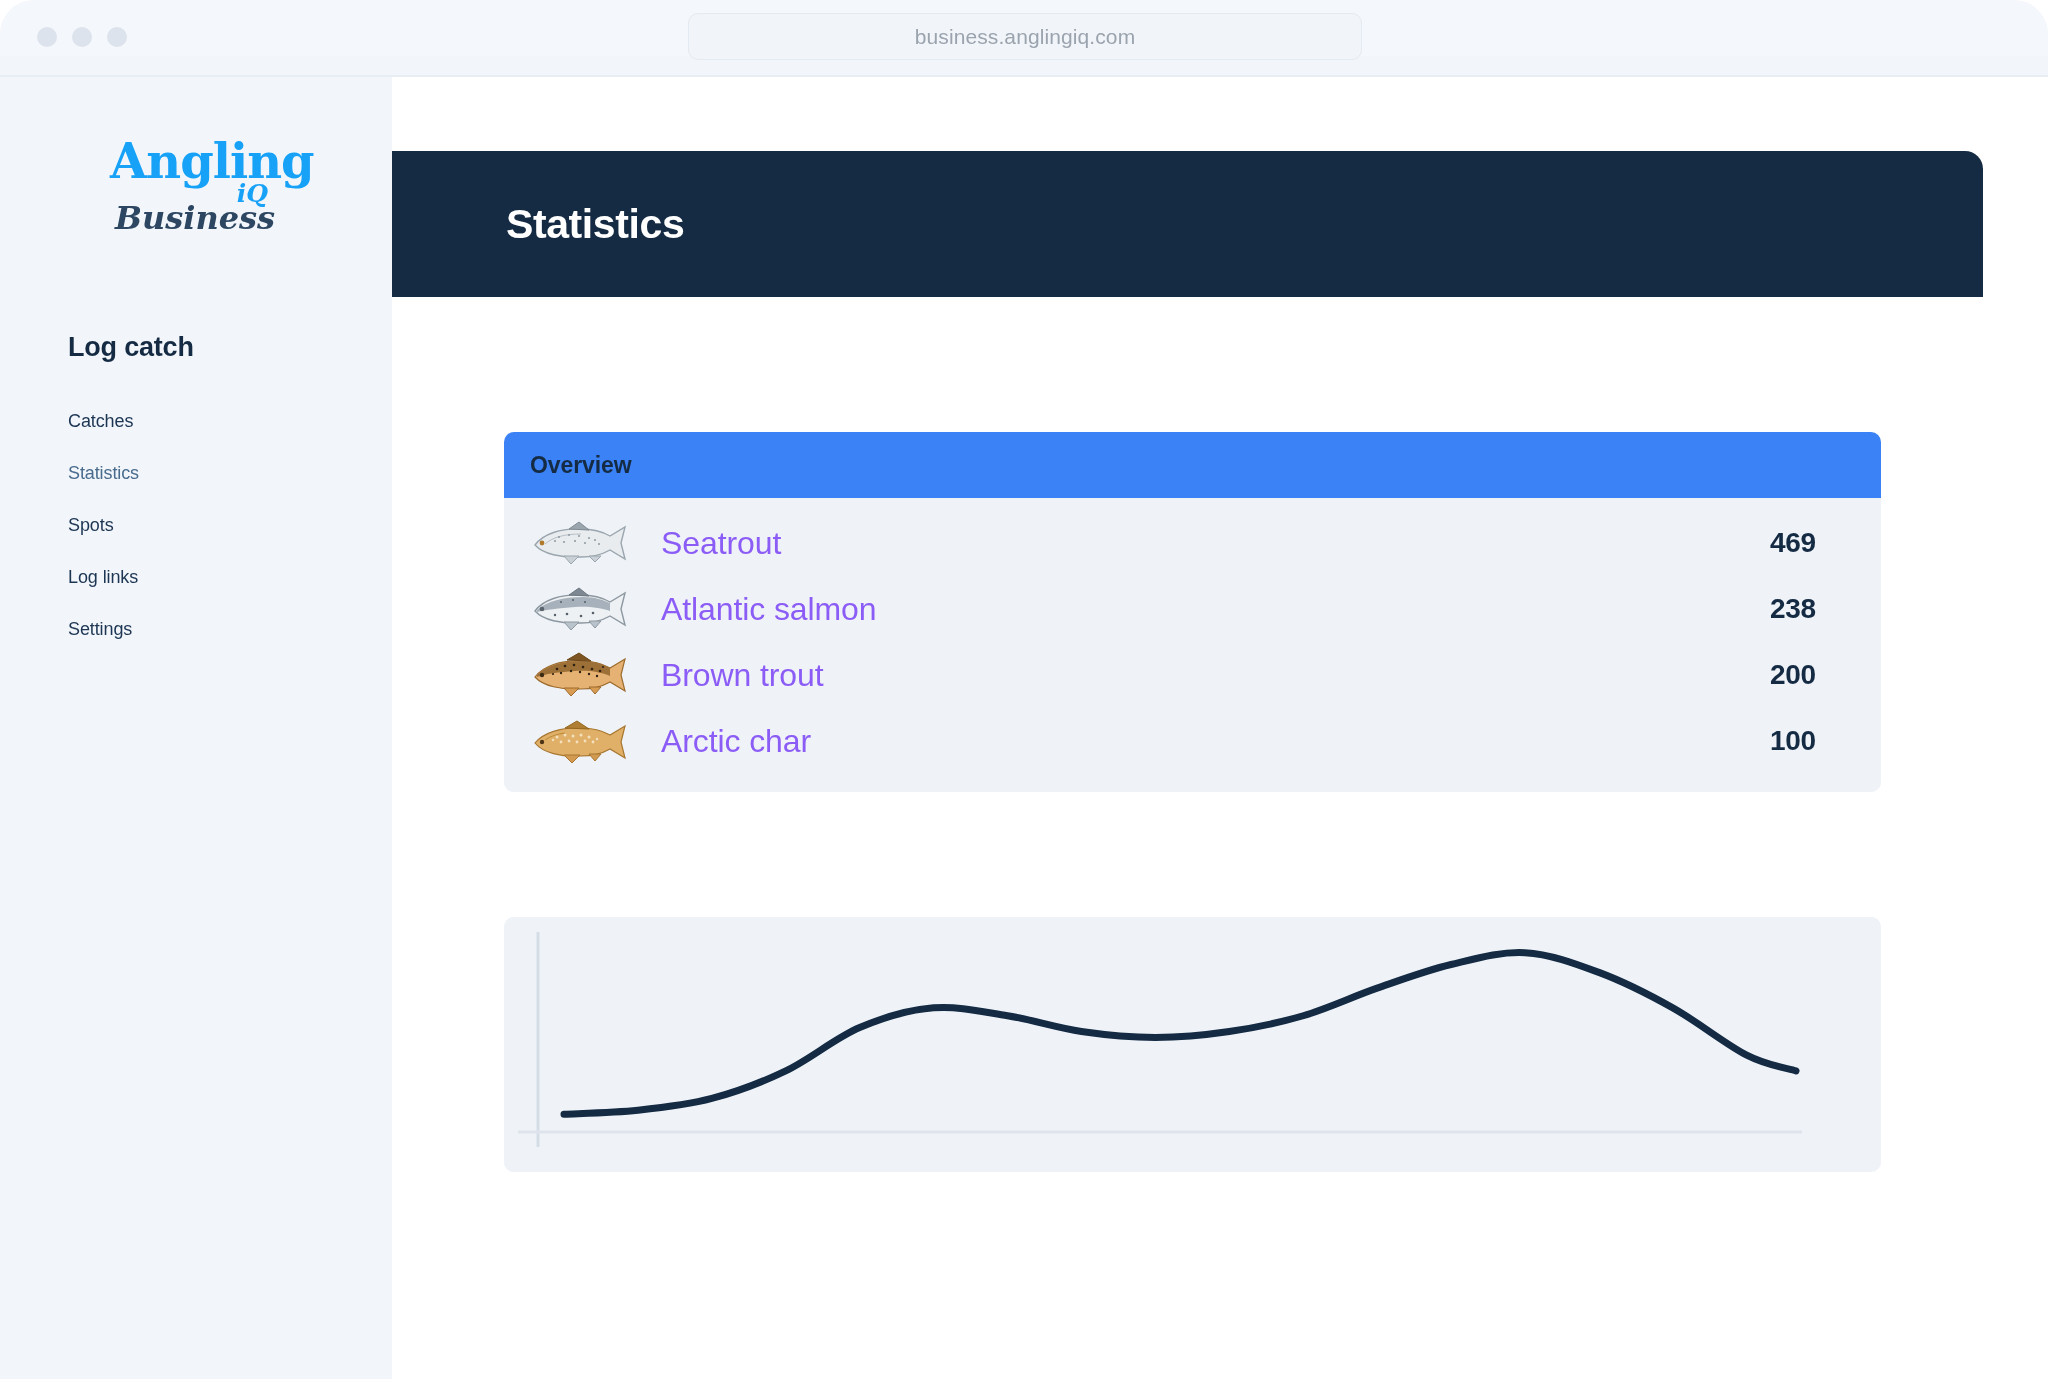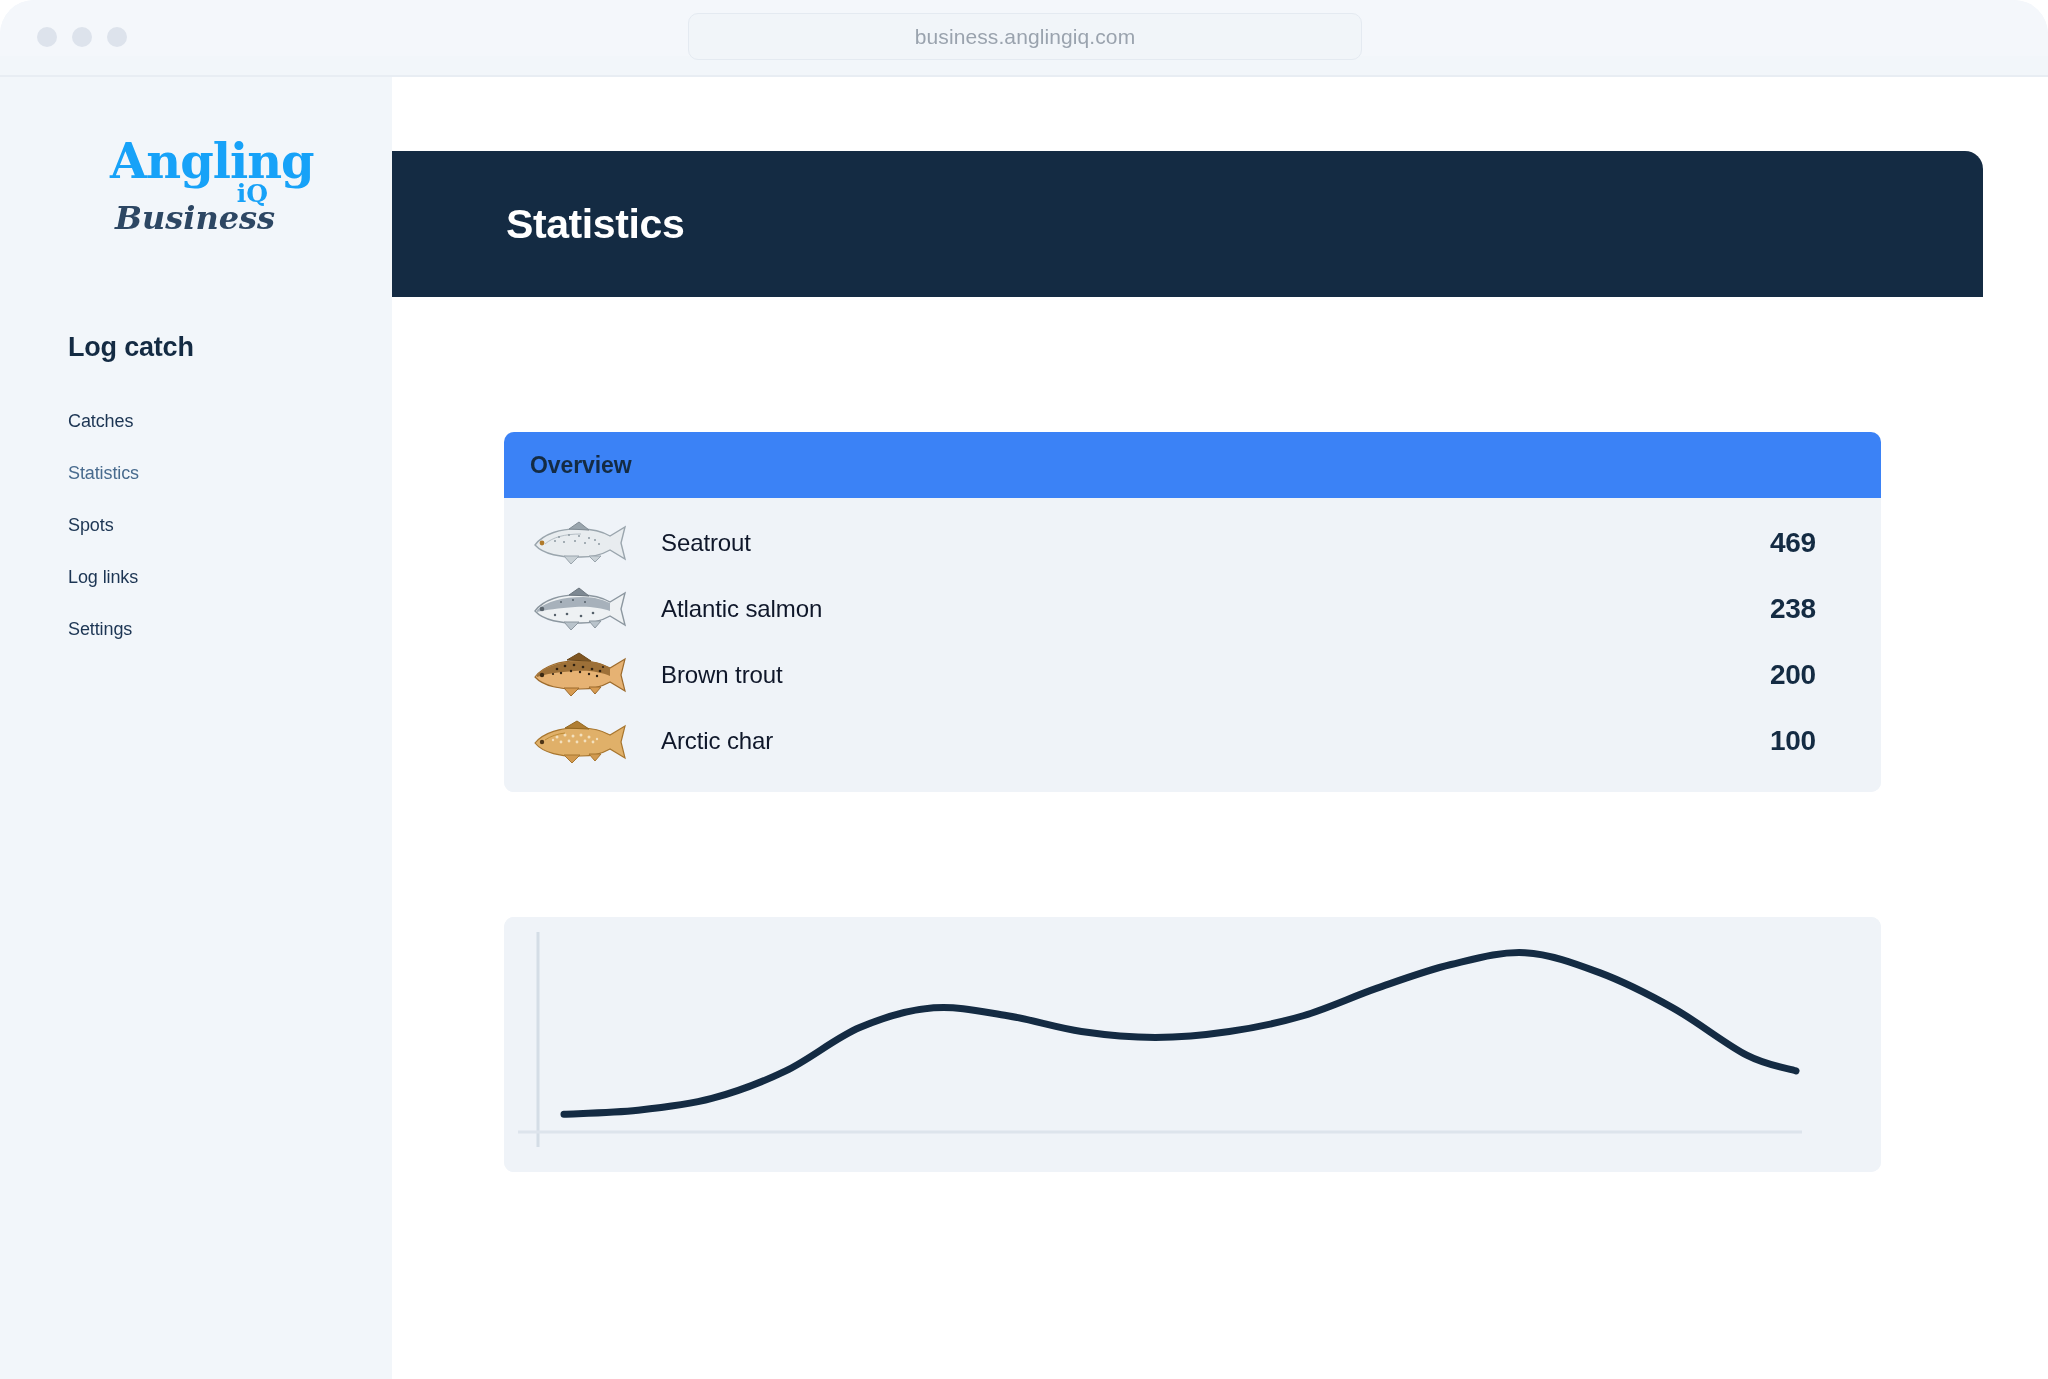--- a/index.html
+++ b/index.html
@@ -90,20 +90,21 @@
     font-size: 48px;
     color: #17a2f8;
     line-height: 1;
     letter-spacing: -1px;
     display: block;
   }
   .logo-iq {
     position: absolute;
     right: 12px; top: 44px;
     font-family: "DejaVu Serif", serif;
+    font-style: italic;
     font-weight: bold;
     font-size: 25px;
     color: #17a2f8;
     line-height: 1;
   }
   .logo-sub {
     position: absolute;
     left: 0; top: 65px;
     width: 170px;
     font-family: "DejaVu Serif", serif;
@@ -198,22 +199,22 @@
     height: 66px;
     padding: 0 65px 0 27px;
   }
   .fish-icon {
     width: 100px; height: 46px;
     flex: 0 0 100px;
     margin-right: 30px;
   }
   .ov-name {
     flex: 1 1 auto;
-    font-size: 24px;
-    color: #0f172a;
+    font-size: 32px;
+    color: #8b5cf6;
     letter-spacing: -0.1px;
   }
   .ov-count {
     font-size: 28px;
     font-weight: bold;
     color: #142b43;
     text-align: right;
     letter-spacing: -0.2px;
   }
 

